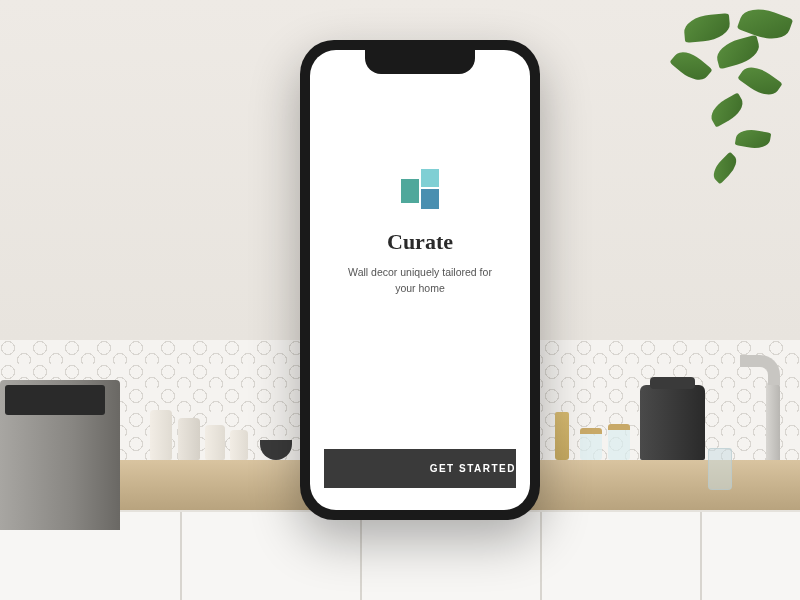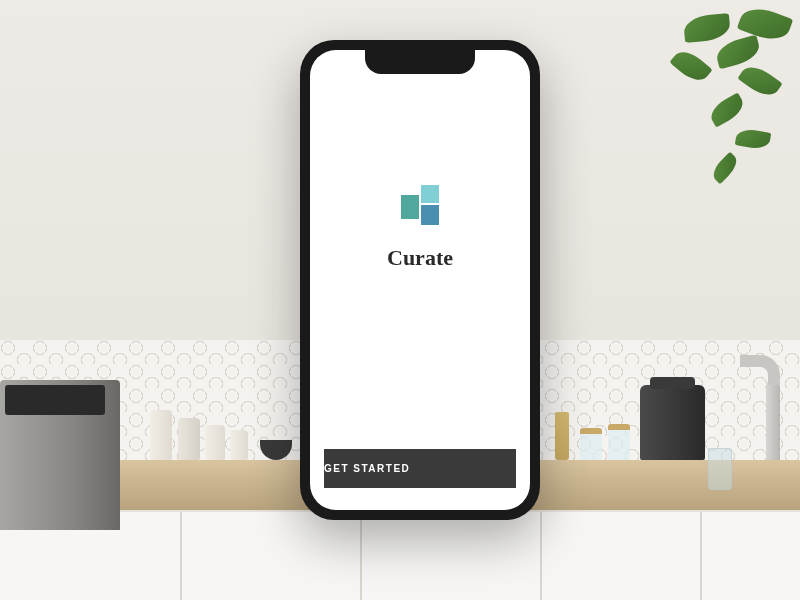--- a/index.html
+++ b/index.html
@@ -263,21 +263,21 @@
     .cta-button {
       width: 100%;
       background: #3a3a3a;
       color: #ffffff;
       border: none;
       padding: 14px 0;
       font-size: 10px;
       letter-spacing: 1.5px;
       font-weight: 600;
       cursor: pointer;
-      text-align: left;
+      text-align: right;
     }
   </style>
 </head>
 <body>
 
 <div class="scene">
   <div class="wall"></div>
   <div class="backsplash"></div>
   <div class="countertop"></div>
   <div class="cabinets">
@@ -323,19 +323,20 @@
   <div class="phone-screen">
     <div class="notch"></div>
 
     <div class="app-content">
       <div class="logo-mark">
         <div class="logo-block lb1"></div>
         <div class="logo-block lb2"></div>
         <div class="logo-block lb3"></div>
       </div>
       <div class="app-title">Curate</div>
+      <div class="app-subtitle">Wall decor uniquely tailored for your home</div>
     </div>
 
     <div class="cta-wrap">
       <button class="cta-button">GET STARTED</button>
     </div>
   </div>
 </div>
 
 </body></html>

